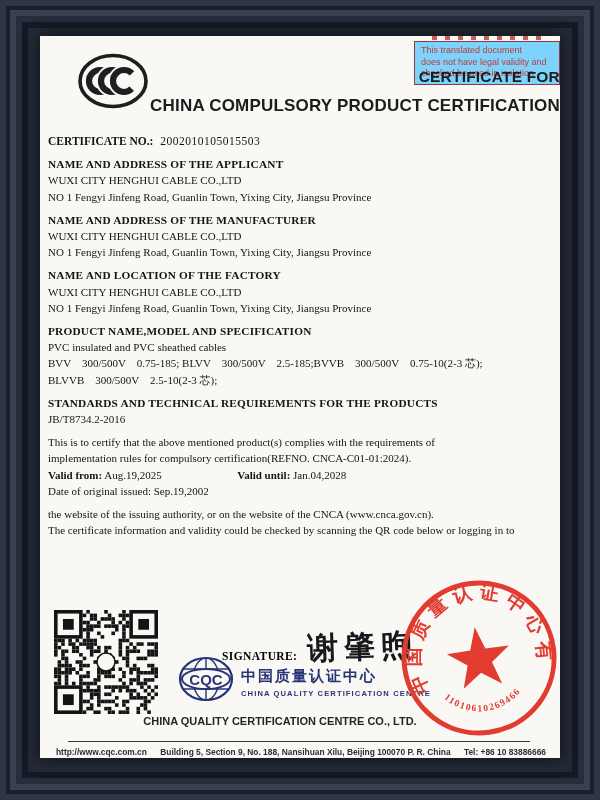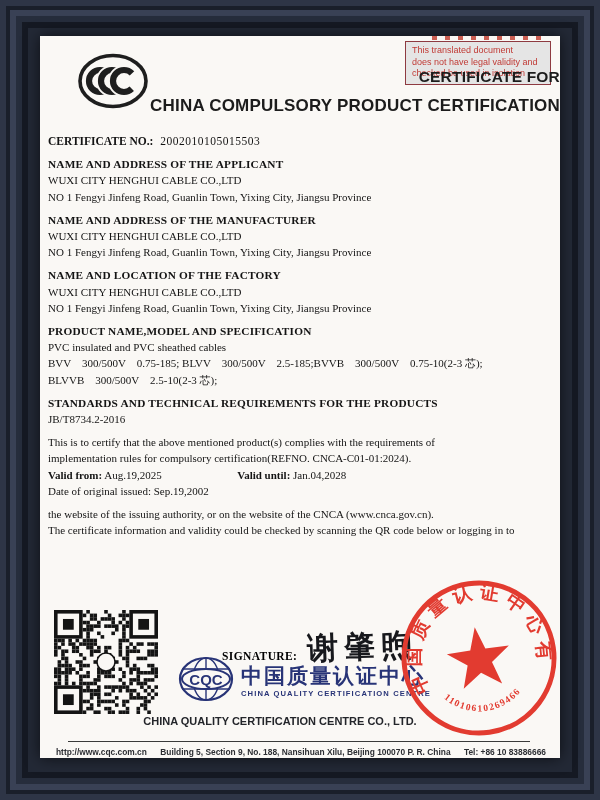--- a/index.html
+++ b/index.html
@@ -11,22 +11,22 @@
             box-shadow: inset 0 0 0 6px #2e3546, inset 0 0 0 10px #1a1f2a, inset 0 0 0 16px #394155, inset 0 0 0 22px #262d3c, inset 0 0 0 28px #151923; }
   .paper  { position:absolute; left:40px; top:36px; width:520px; height:722px;
             background:#faf8f5; overflow:hidden; box-shadow:0 0 14px rgba(0,0,0,.65); }
 
   
   .ccc-logo { position:absolute; left:36px; top:16px; }
 
   
   .clipped-red-marks { position:absolute; right:18px; top:0; width:110px; height:4px;
      background:repeating-linear-gradient(90deg,#c0392b 0 5px, transparent 5px 13px); opacity:.8; }
-  .disclaimer { position:absolute; right:9px; top:5px; width:146px; border:1.5px solid #8e3a41;
-     background:#e5e5e5; padding:3px 5px 4px 6px; color:#c03a35;
+  .disclaimer { position:absolute; right:0; top:5px; width:146px; border:1.5px solid #8e3a41;
+     background:#7dd3fc; padding:3px 5px 4px 6px; color:#c03a35;
      font-family:"Liberation Sans", sans-serif; font-size:9px; line-height:11.5px; }
 
   
   .title { position:absolute; left:0; right:0; top:32px; text-align:right; padding-left:58px;
            font-family:"Liberation Sans", sans-serif; font-weight:bold; color:#1c1c1c; }
   .title .t1 { font-size:15.5px; letter-spacing:.2px; }
   .title .t2 { font-size:17px; margin-top:10px; padding-left:0; margin-left:-52px; letter-spacing:.2px; }
 
   
   .cert-body { position:absolute; left:8px; right:8px; top:97px; text-align:left; color:#141414;
@@ -41,21 +41,21 @@
   .validline .sp { display:inline-block; width:70px; }
 
   
   .qr { position:absolute; left:14px; top:574px; width:104px; height:104px; }
   .sig-row { position:absolute; left:182px; top:590px; display:flex; align-items:flex-start; }
   .sig-label { font-weight:bold; font-size:11.5px; letter-spacing:.4px; margin-top:24px; }
   .sig-name { font-size:31px; font-weight:600; margin-left:10px; letter-spacing:6px;
               transform:rotate(-2deg); color:#17181c; font-family:"DejaVu Sans", sans-serif; }
   .cqc-row { position:absolute; left:138px; top:620px; display:flex; align-items:center; }
   .cqc-text { margin-left:7px; color:#283477; font-family:"Liberation Sans", sans-serif; }
-  .cqc-cn { font-size:21px; font-weight:bold; letter-spacing:2px; line-height:22px; }
+  .cqc-cn { font-size:15px; font-weight:bold; letter-spacing:2px; line-height:22px; }
   .cqc-en { font-size:7.6px; font-weight:bold; letter-spacing:1.1px; margin-top:2px; }
   .company-line { position:absolute; left:0; right:40px; top:679px; text-align:center;
                   font-family:"Liberation Sans", sans-serif; font-weight:bold; font-size:11px; color:#23252a; }
   .stamp { position:absolute; left:358px; top:541px; width:162px; height:162px; transform:rotate(-8deg); }
 
   .footer-rule { position:absolute; left:28px; right:30px; top:705px; border-top:1.6px solid #3a3a3a; }
   .footer { position:absolute; left:16px; right:14px; top:711px; display:flex; justify-content:space-between;
             font-family:"Liberation Sans", sans-serif; font-size:8.4px; font-weight:bold; color:#2c2e33;align-items:center; }
 </style>
 </head>

